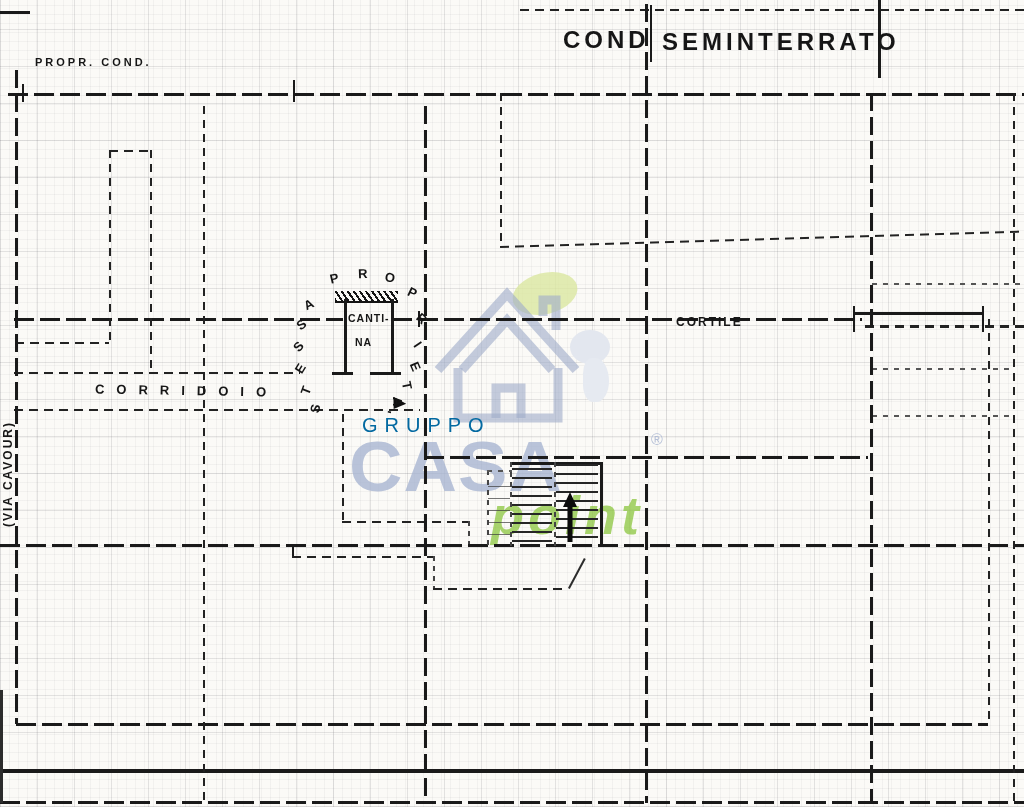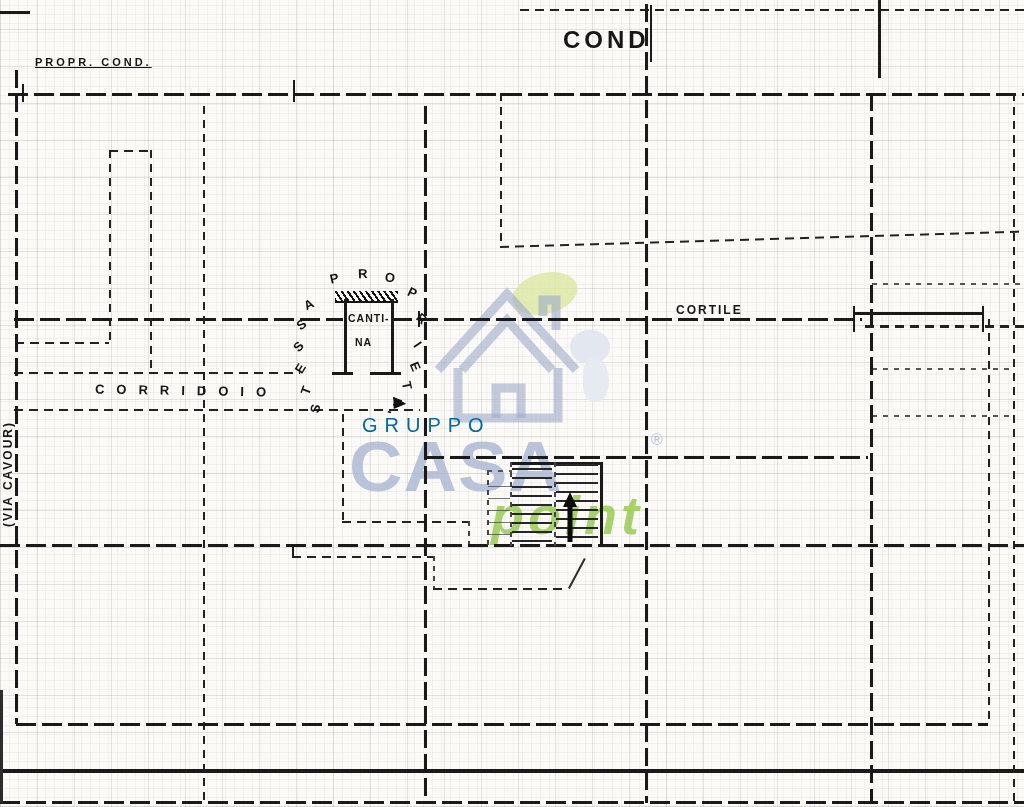--- a/index.html
+++ b/index.html
@@ -32,21 +32,21 @@
     background:repeating-linear-gradient(55deg,#141414 0 2px,rgba(0,0,0,0) 2px 5px);
     border-bottom:2px solid #141414;
   }
   .treads{background:repeating-linear-gradient(180deg,#262626 0 1.6px,rgba(0,0,0,0) 1.6px 9px);}
   .treadsf{background:repeating-linear-gradient(180deg,rgba(60,60,60,.7) 0 1.2px,rgba(0,0,0,0) 1.2px 12px);}
   
   .lbl{position:absolute;font-weight:700;white-space:nowrap;color:#161616;}
   #title-left,#title-right{font-size:24px;letter-spacing:4px;}
   #prop-cond{font-size:11px;letter-spacing:3px;}
   #corridoio{font-size:13px;letter-spacing:12px;transform:rotate(1deg);}
-  #cortile{font-size:12px;letter-spacing:2px;}
+  #cortile{font-size:12px;letter-spacing:2px;margin-top:12px;}
   .cantina-txt{font-size:10.5px;letter-spacing:1px;}
   #street{font-size:12px;letter-spacing:2px;transform:rotate(-90deg);transform-origin:left top;}
   .arc-ch{position:absolute;font-weight:700;font-size:13px;color:#141414;}
   
   #watermark{opacity:1;}
   #wm-gruppo{position:absolute;left:362px;top:414px;font-size:20px;letter-spacing:7px;font-weight:400;color:#0369a1;}
   #wm-casa{position:absolute;left:349px;top:424px;font-size:74px;font-weight:900;letter-spacing:1px;color:#a9b6d2;opacity:.8;transform:scaleY(.96);}
   #wm-reg{position:absolute;left:651px;top:431px;font-size:16px;color:#a9b6d2;opacity:.85;}
   #wm-point{position:absolute;left:491px;top:484px;font-size:54px;font-weight:700;font-style:italic;letter-spacing:4px;color:#8cc63f;opacity:.75;}
   .blob{position:absolute;border-radius:50%;}
@@ -156,21 +156,22 @@
     <div class="seg treads" style="left:556px;top:464px;width:42px;height:80px;"></div>
     <div class="v vds" style="left:487px;top:470px;width:1.6px;height:76px;"></div>
     <div class="h hds" style="left:487px;top:470px;width:25px;height:1.5px;"></div>
     <div class="seg treadsf" style="left:488px;top:486px;width:22px;height:58px;"></div>
     <div class="arrow-up"></div>
   </div>
 </div>
 
 <div class="layer">
   <div class="lbl" id="title-left" style="left:563px;top:26px;">COND</div>
-  <div class="lbl" id="prop-cond" style="left:35px;top:56px;text-decoration:underline;">PROPR. COND.</div>
+  <div class="lbl" id="title-right" style="left:662px;top:28px;">SEMINTERRATO</div>
+  <div class="lbl" id="prop-cond" style="left:35px;top:56px;">PROPR. COND.</div>
   <div class="lbl" id="corridoio" style="left:95px;top:383px;">CORRIDOIO</div>
   <div class="lbl" id="cortile" style="left:676px;top:303px;">CORTILE</div>
   <div class="lbl cantina-txt" style="left:348px;top:312px;">CANTI-</div>
   <div class="lbl cantina-txt" style="left:355px;top:336px;">NA</div>
   <div class="lbl" id="street" style="left:1px;top:527px;">(VIA CAVOUR)</div>
   <div id="arc-layer">
       <span class="arc-ch" style="left: 311px; top: 401px; transform: rotate(-78deg);">S</span>
       <span class="arc-ch" style="left: 302px; top: 383px; transform: rotate(-70deg);">T</span>
       <span class="arc-ch" style="left: 296px; top: 361px; transform: rotate(-58deg);">E</span>
       <span class="arc-ch" style="left: 294px; top: 339px; transform: rotate(-47deg);">S</span>

